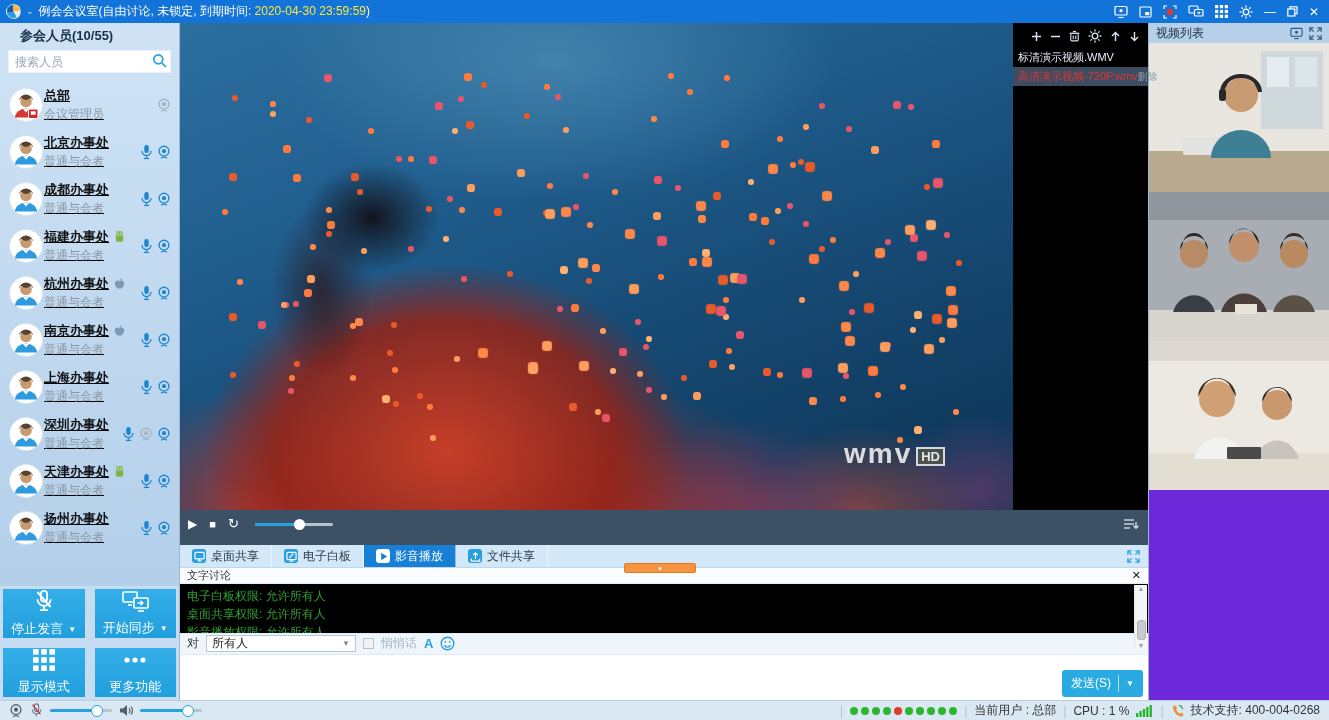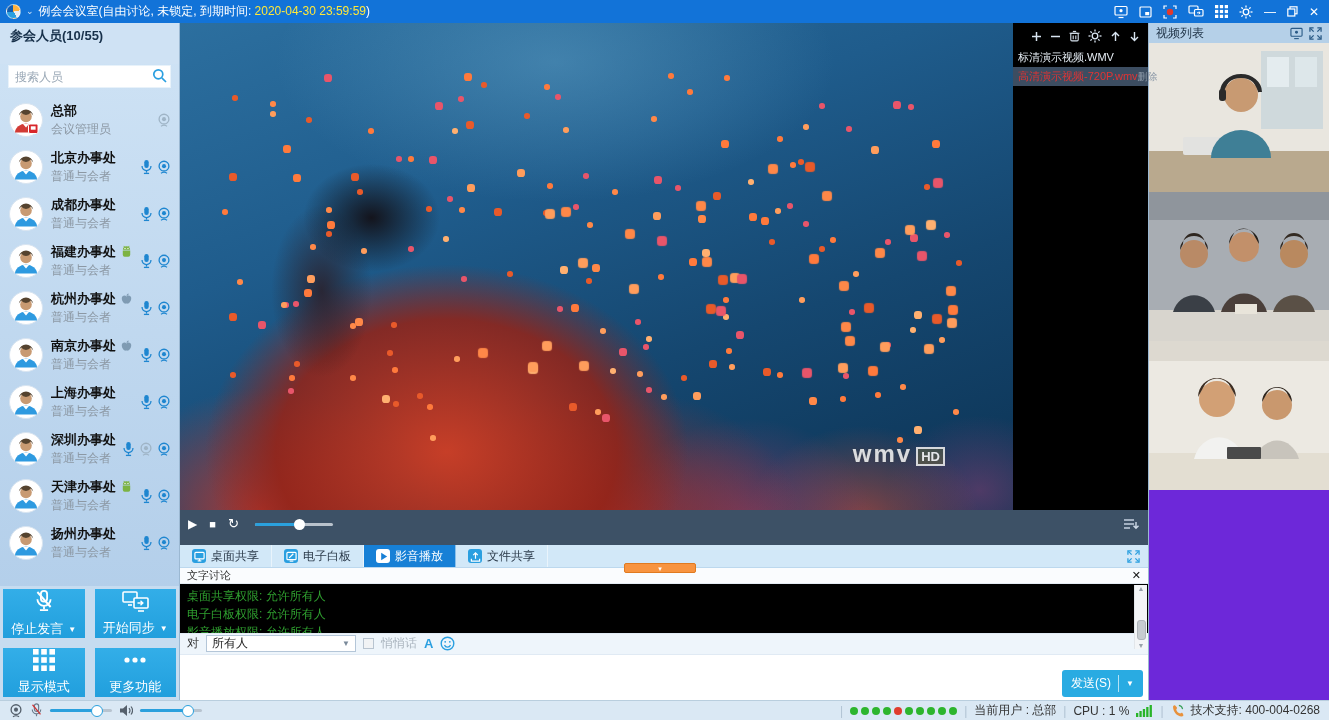--- a/index.html
+++ b/index.html
@@ -14,29 +14,29 @@
   .ttime { color:#ffe83a; }
   .tb-icons { margin-left:auto; display:flex; align-items:center; gap:11px; padding-right:4px; }
   .tb-icons > span { display:inline-flex; cursor:pointer; }
   .winbtn { color:#fff; font-size:12px; line-height:12px; }
 
   
   .main { flex:1; display:flex; min-height:0; }
 
   
   .left { width:180px; flex:0 0 180px; display:flex; flex-direction:column; background:linear-gradient(#cfe3f5,#aecbe8); border-right:1px solid #9bb8d2; }
-  .lp-header { height:41px; line-height:26px; padding-left:10px; font-weight:bold; font-size:13px; color:#17304a; background:#cfe2f4; }
+  .lp-header { height:26px; line-height:26px; padding-left:20px; font-weight:bold; font-size:13px; color:#17304a; background:#cfe2f4; }
   .lp-search { height:28px; padding:1px 8px 4px; position:relative; }
   .lp-search input { width:100%; height:23px; border:1px solid #e8f2fa; background:#fff; font-size:12px; padding:0 24px 0 6px; color:#333; outline:none; }
   .lp-search input::placeholder { color:#9aa8b6; }
   .s-icon { position:absolute; right:12px; top:4px; cursor:pointer; }
   .p-list { flex:1; overflow:hidden; padding-top:4px; }
   .p-row { height:47px; display:flex; align-items:center; padding:0 8px 0 9px; cursor:pointer; }
   .avatar { width:34px; height:34px; flex:0 0 34px; display:inline-flex; }
-  .p-info { display:flex; flex-direction:column; margin-left:8px; min-width:0; }
+  .p-info { display:flex; flex-direction:column; margin-left:1px; min-width:0;text-decoration:underline; }
   .p-name { font-size:13px; font-weight:bold; color:#111; white-space:nowrap; display:flex; align-items:center; gap:4px; }
   .p-role { font-size:12px; color:#8c98a4; margin-top:1px; }
   .p-icons { margin-left:auto; display:flex; align-items:flex-end; gap:4px; }
   .p-icons span { display:inline-flex; cursor:pointer; }
   .plat { display:inline-flex; }
   .lp-buttons { flex:0 0 110px; background:#c6dcf0; padding:3px; display:grid; grid-template-columns:1fr 1fr; grid-template-rows:1fr 1fr; gap:10px; }
   .big-btn { background:linear-gradient(#33aee8,#219fdd); color:#fff; display:flex; flex-direction:column; align-items:center; justify-content:center; gap:4px; font-size:13px; cursor:pointer; }
   .big-btn .bb-label { display:flex; align-items:center; gap:5px; }
   .bb-ar { font-size:8px; }
 
@@ -51,21 +51,21 @@
       radial-gradient(310px 240px at 32% 88%, rgba(208,62,36,.95), rgba(150,35,22,.85) 55%, rgba(120,25,18,0) 78%),
       radial-gradient(210px 170px at 10% 100%, rgba(190,55,45,.9), transparent 72%),
       radial-gradient(250px 175px at 52% 102%, rgba(178,46,40,.85), transparent 75%),
       radial-gradient(170px 135px at 68% 102%, rgba(142,62,104,.7), transparent 75%),
       radial-gradient(155px 125px at 82% 102%, rgba(172,72,62,.75), transparent 75%),
       radial-gradient(125px 100px at 96% 96%, rgba(122,62,112,.6), transparent 75%),
       linear-gradient(160deg,#2c6f9f 0%,#1f5c8c 35%,#154770 65%,#0c3354 100%);
   }
   .fish { position:absolute; left:0; top:0; width:2px; height:2px; border-radius:50%; }
   .watermark { position:absolute; right:68px; bottom:44px; display:flex; align-items:flex-end; opacity:.88; }
-  .wm-text { font-size:24px; font-weight:bold; color:#f2f2f2; letter-spacing:2px; line-height:25px; text-shadow:0 0 2px rgba(60,60,60,.8);margin-left:44px; }
+  .wm-text { font-size:28px; font-weight:bold; color:#f2f2f2; letter-spacing:2px; line-height:25px; text-shadow:0 0 2px rgba(60,60,60,.8);margin-left:44px; }
   .wm-hd { font-size:13px; font-weight:bold; color:#fff; border:2px solid #eee; padding:0 3px; margin-left:4px; background:rgba(140,130,40,.35); }
   .video-strip { width:135px; flex:0 0 135px; background:#000; display:flex; flex-direction:column; padding-top:3px; }
   .pl-toolbar { display:flex; justify-content:flex-end; align-items:center; gap:8px; padding:3px 8px 5px 4px; }
   .pl-toolbar span { display:inline-flex; cursor:pointer; }
   .pl-item { height:19px; display:flex; align-items:center; font-size:11px; padding:0 5px; color:#e6edf4; white-space:nowrap; cursor:pointer; }
   .pl-item.sel { background:#3c4d61; color:#e03434; }
   .pl-del { margin-left:auto; color:#8a97a6; font-size:10px; }
 
   
   .controls { height:35px; flex:0 0 35px; background:#3d5166; padding:5px 8px 0; }
@@ -752,22 +752,22 @@
           </span>
         <div class="handle">▾</div>
       </div>
 
       <div class="chat">
         <div class="chat-header">
           <span>文字讨论</span>
           <span class="chat-close">✕</span>
         </div>
         <div class="chat-msgs">
+            <div>电子白板权限: 允许所有人</div>
             <div>桌面共享权限: 允许所有人</div>
-            <div>电子白板权限: 允许所有人</div>
             <div>影音播放权限: 允许所有人</div>
           </div>
         <div class="chat-scroll">
           <span>▲</span>
           <span class="cs-thumb"></span>
           <span style="margin-top:auto">▼</span>
         </div>
         <div class="chat-input-row">
           <span>对</span>
           <div class="to-select">

